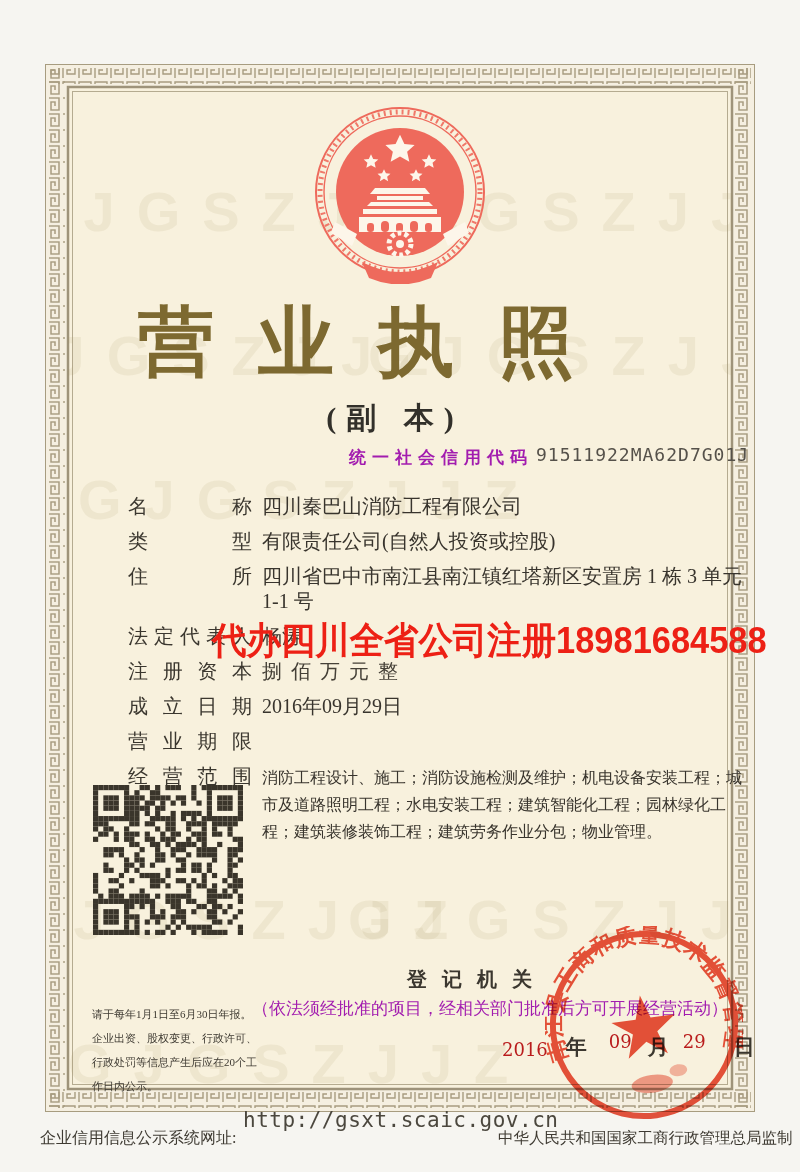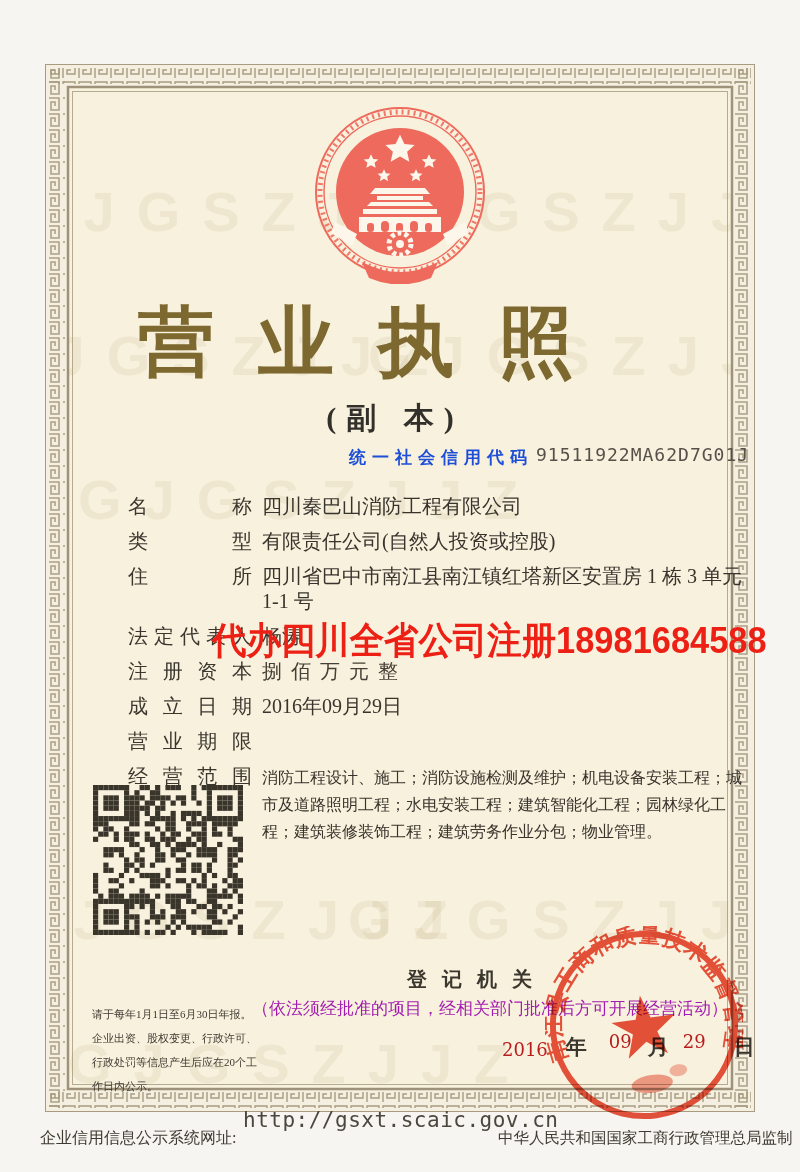--- a/index.html
+++ b/index.html
@@ -30,21 +30,21 @@
     color:#7d6930;transform:translateX(-22px);
   }
   #subtitle{
     left:0;top:398px;width:800px;text-align:center;z-index:3;
     font-weight:bold;font-size:30px;letter-spacing:10px;
     color:#32302a;transform:translateX(-5px);
   }
   #credit-line{left:0;top:444px;width:800px;z-index:3;}
   #credit-label{
     position:absolute;left:349px;top:2px;
-    font-size:17px;font-weight:bold;letter-spacing:6px;color:#1d4ed8;
+    font-size:17px;font-weight:bold;letter-spacing:6px;color:#a21caf;
   }
   #credit-value{
     position:absolute;left:536px;top:0;
     font-family:"DejaVu Sans Mono","Liberation Mono",monospace;
     font-size:18px;letter-spacing:1px;color:#55514a;
   }
   
   #fields{left:128px;top:494px;width:620px;z-index:3;}
   .row{display:flex;align-items:flex-start;margin-bottom:10px;}
   .flabel{

